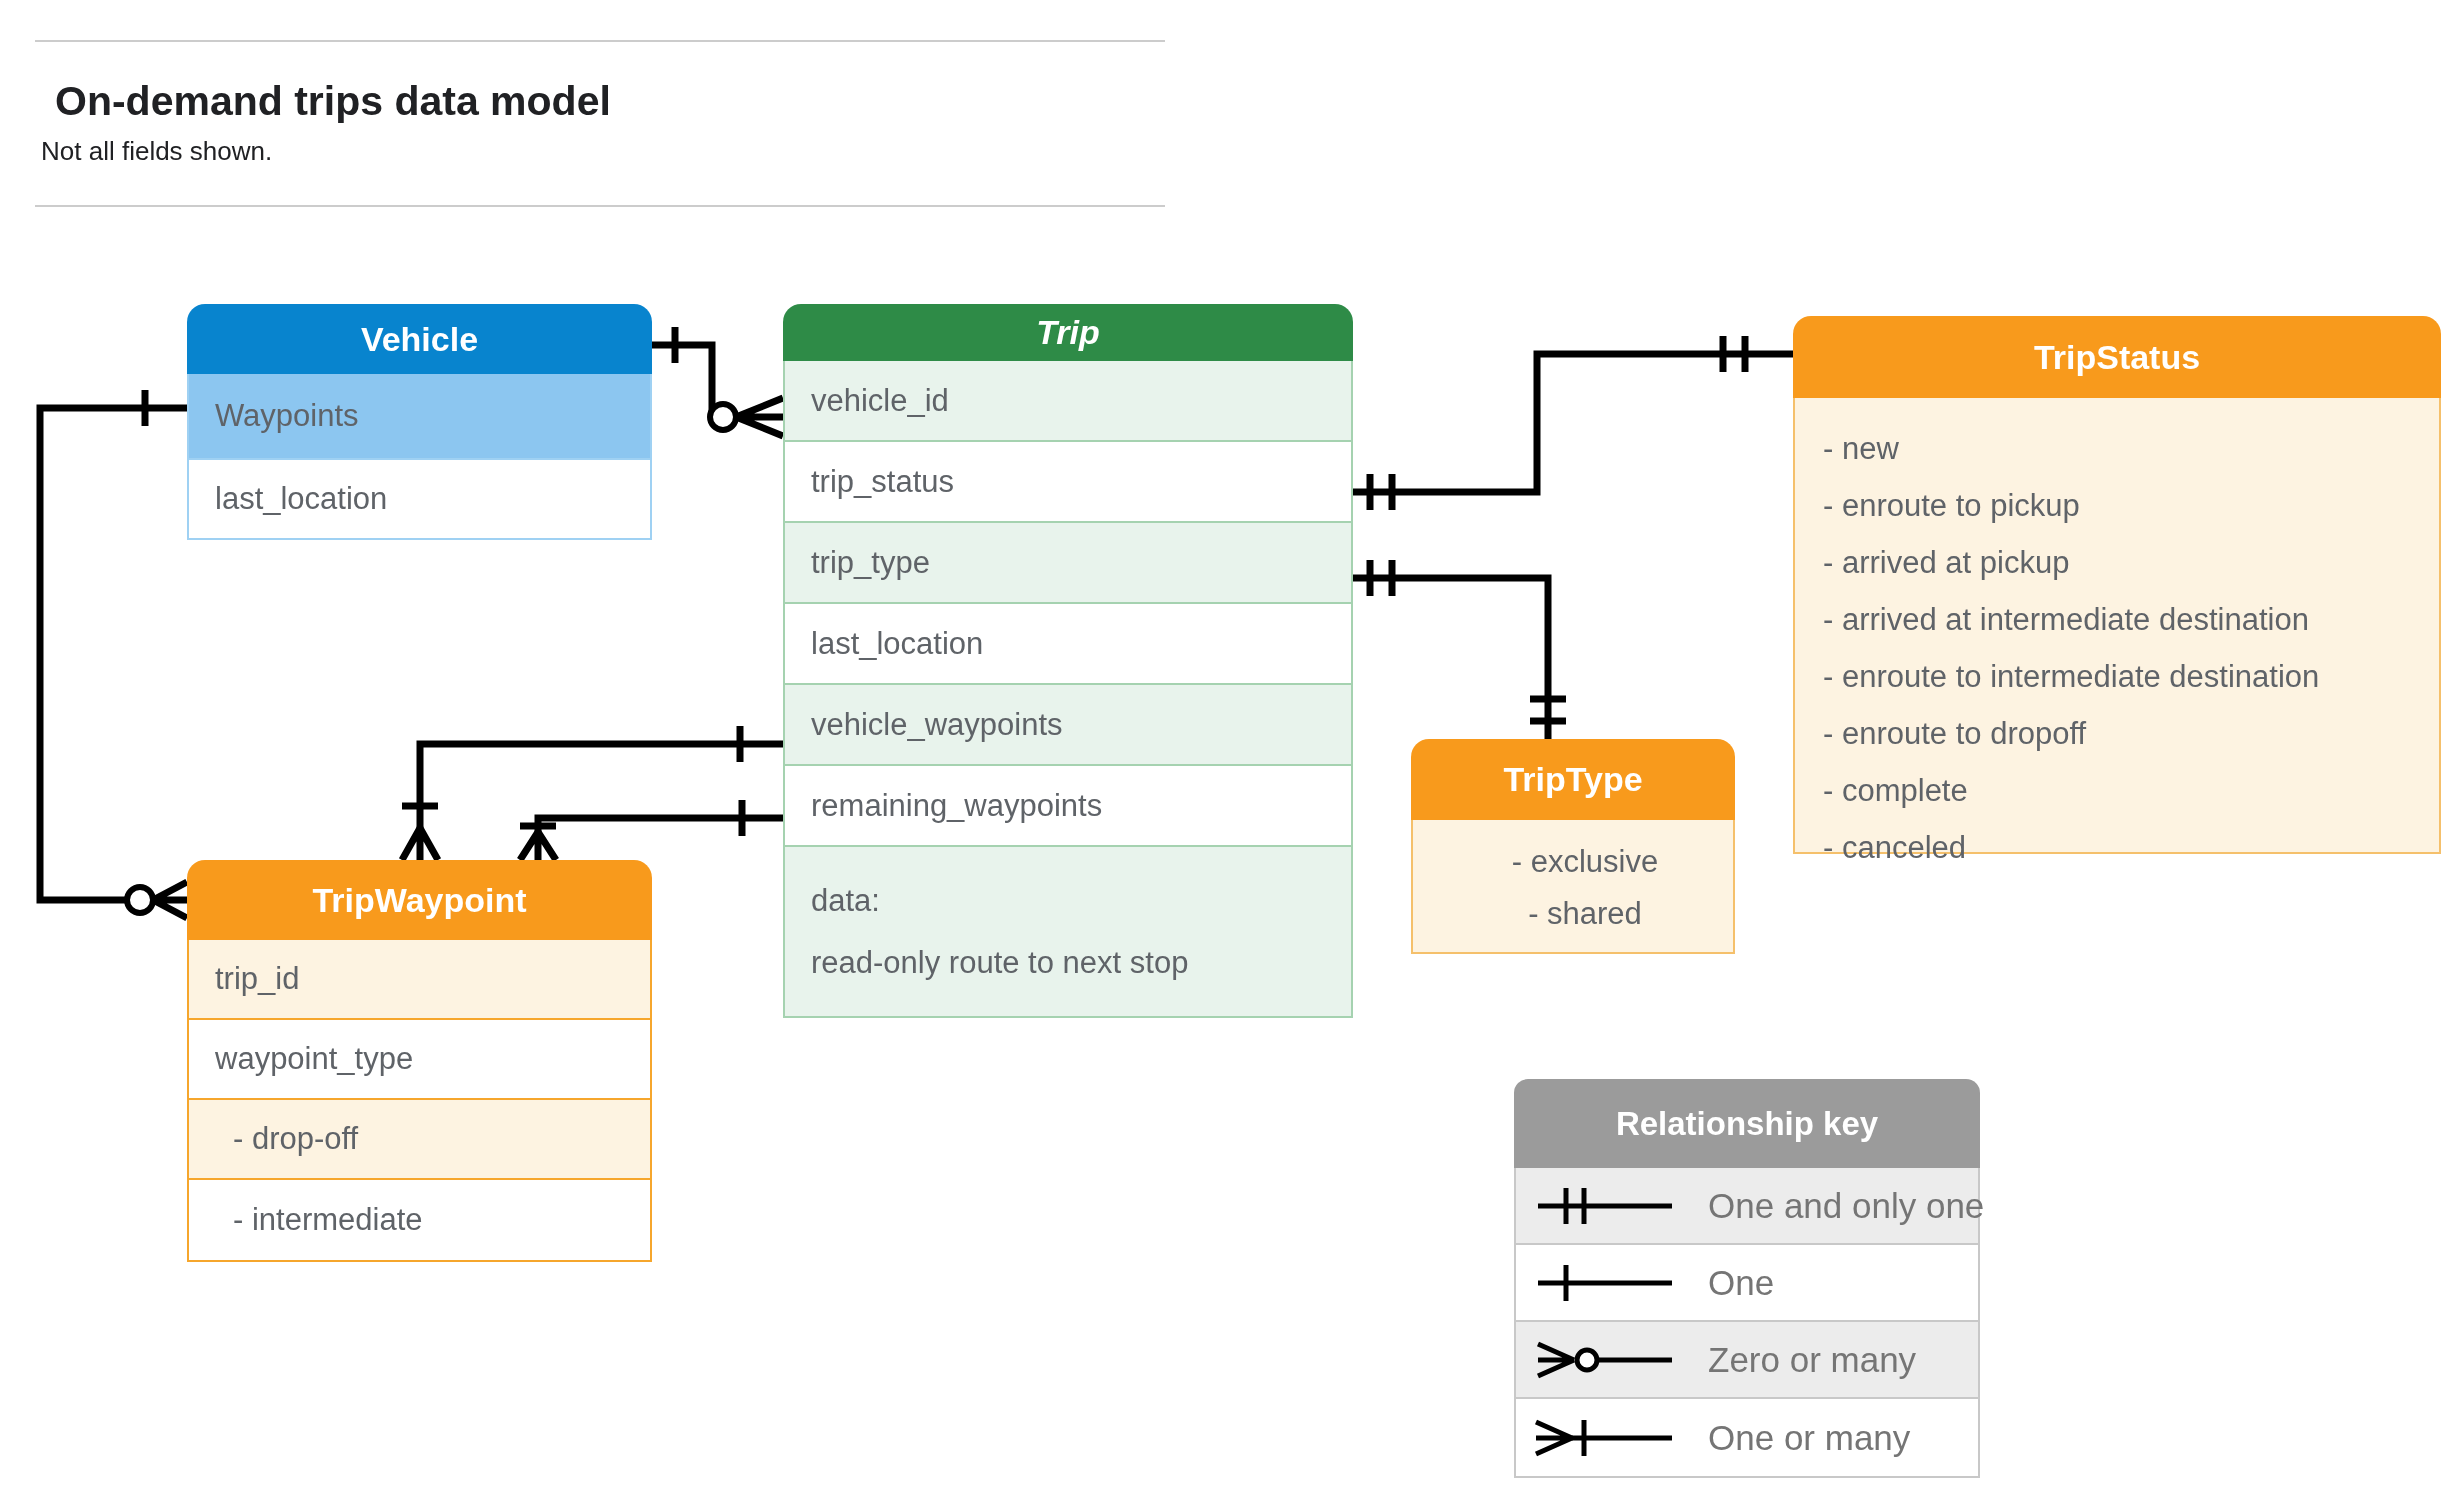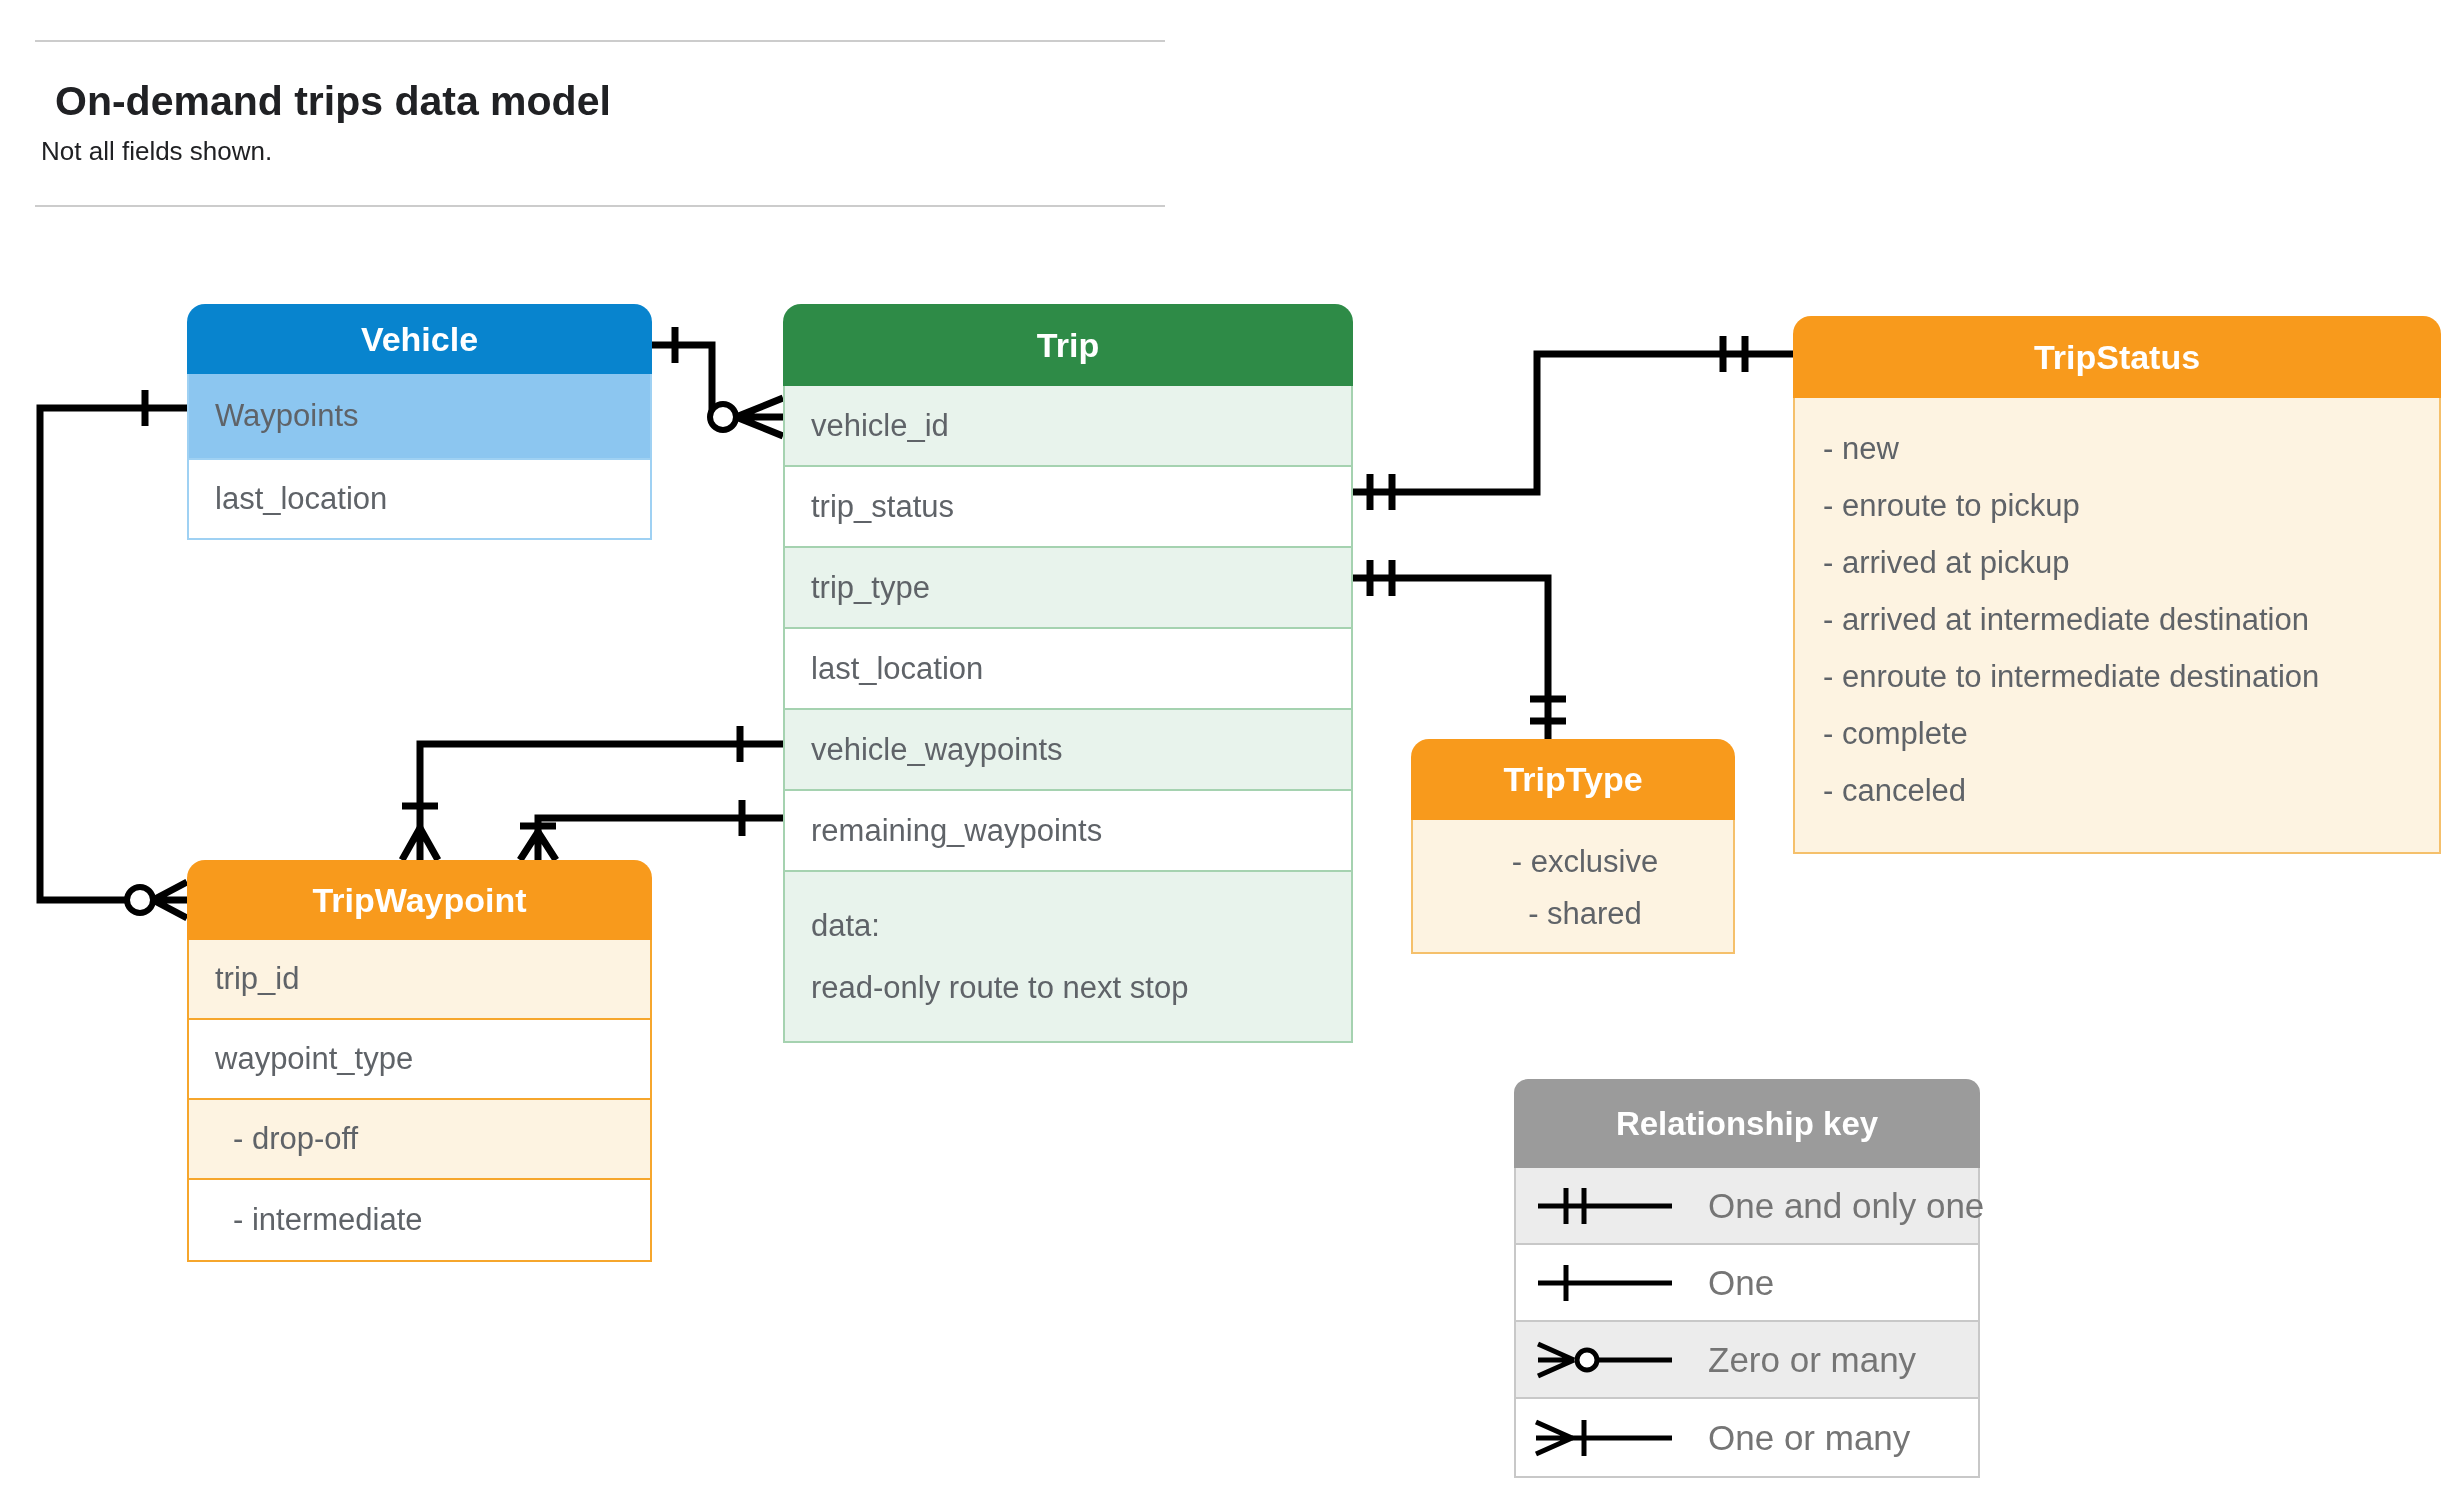--- a/index.html
+++ b/index.html
@@ -29,21 +29,21 @@
 
   
   .vehicle{left:187px;top:304px;width:465px;}
   .vehicle .thead{height:70px;background:var(--blue-header);}
   .vehicle .tbody{border:2px solid var(--blue-border);border-top:none;}
   .vehicle .row-waypoints{height:84px;background:var(--blue-row);}
   .vehicle .row-lastloc{height:80px;border-top:2px solid var(--blue-border);}
 
   
   .trip{left:783px;top:304px;width:570px;}
-  .trip .thead{height:82px;background:var(--green-header);}
+  .trip .thead{height:57px;background:var(--green-header);font-style:italic;}
   .trip .tbody{border:2px solid var(--green-border);border-top:none;}
   .trip .row{height:81px;border-bottom:2px solid var(--green-border);}
   .trip .row:nth-child(odd){background:var(--green-row);}
   .trip .row-tall{height:169px;flex-direction:column;align-items:flex-start;justify-content:center;gap:26px;border-bottom:none;background:var(--green-row);}
 
   
   .tripstatus{left:1793px;top:316px;width:648px;}
   .tripstatus .thead{height:82px;background:var(--orange-header);}
   .tripstatus .list{height:456px;background:var(--cream-row);border:2px solid var(--orange-border-light);border-top:none;padding:22px 0 0 28px;line-height:57px;}
 
@@ -158,20 +158,21 @@
   <div class="etable tripstatus">
     <div class="thead">
         <span>TripStatus</span>
       </div>
     <div class="list">
       <div>- new</div>
       <div>- enroute to pickup</div>
       <div>- arrived at pickup</div>
       <div>- arrived at intermediate destination</div>
       <div>- enroute to intermediate destination</div>
+      <div>- enroute to dropoff</div>
       <div>- complete</div>
       <div>- canceled</div>
     </div>
   </div>
 
   <div class="etable tripwaypoint">
     <div class="thead">
         <span>TripWaypoint</span>
       </div>
     <div class="tbody">

